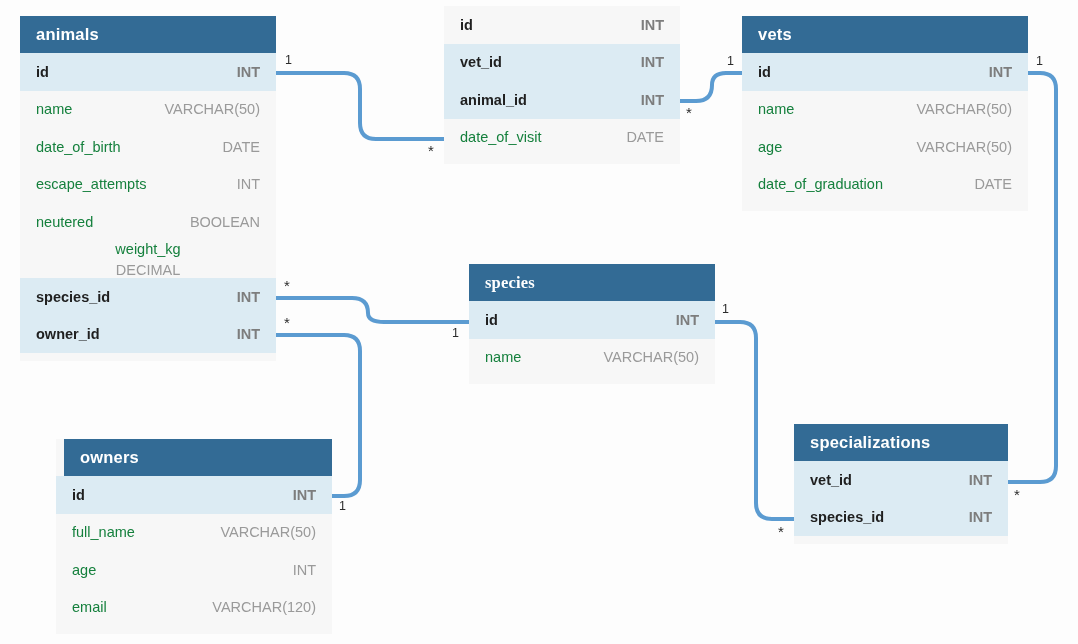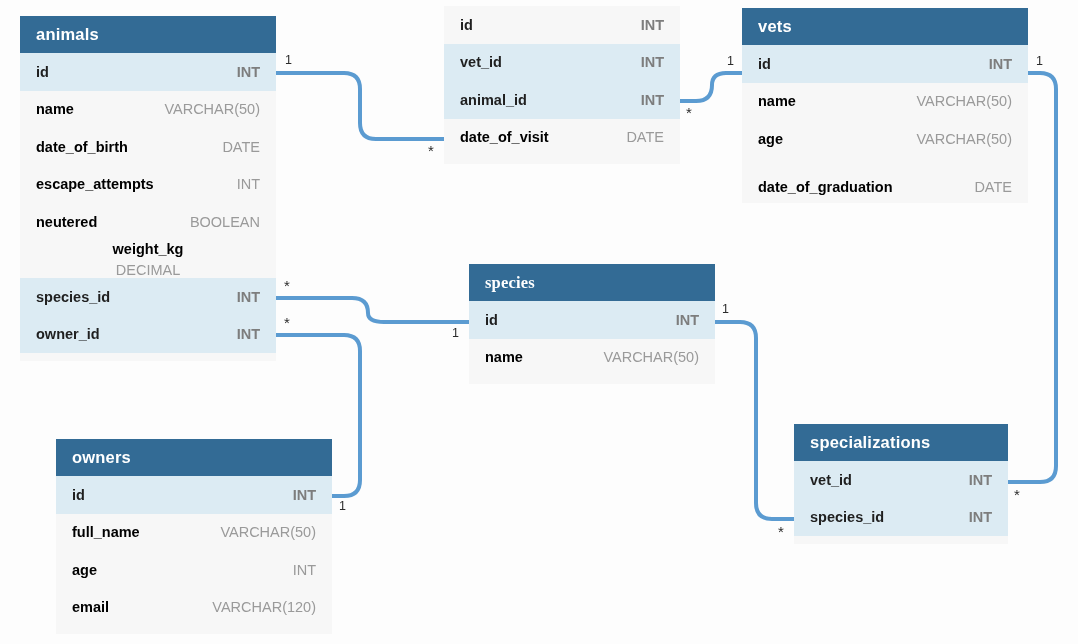--- a/index.html
+++ b/index.html
@@ -46,23 +46,22 @@
     align-items: center;
     justify-content: space-between;
     padding: 0 16px;
     font-size: 14.5px;
     background: #f7f7f7;
   }
   .attr-row.key {
     background: #dcebf3;
   }
   .attr-name {
-    color: #000000;
+    color: #15803d;
     white-space: nowrap;
-    font-weight: bold;
   }
   .attr-row.key .attr-name {
     color: #1f1f1f;
     font-weight: bold;
   }
   .attr-type {
     color: #9a9a9a;
     white-space: nowrap;
   }
   .attr-row.key .attr-type {
@@ -148,54 +147,54 @@
         <div class="attr-row key" style="height: 37.5px;">
           <span class="attr-name">animal_id</span>
           <span class="attr-type">INT</span>
         </div>
         <div class="attr-row" style="height: 37.5px;">
           <span class="attr-name">date_of_visit</span>
           <span class="attr-type">DATE</span>
         </div>
         <div class="entity-foot"></div>
       </div>
-      <div class="entity" style="left: 742px; top: 8px; width: 286px;">
+      <div class="entity" style="left: 742px; top: 16px; width: 286px;">
         <div class="entity-header" style="height: 37px;">vets</div>
         <div class="attr-row key" style="height: 37.5px;">
           <span class="attr-name">id</span>
           <span class="attr-type">INT</span>
         </div>
         <div class="attr-row" style="height: 37.5px;">
           <span class="attr-name">name</span>
           <span class="attr-type">VARCHAR(50)</span>
         </div>
         <div class="attr-row" style="height: 37.5px;">
           <span class="attr-name">age</span>
           <span class="attr-type">VARCHAR(50)</span>
         </div>
-        <div class="attr-row" style="height: 37.5px; align-items: flex-end;">
+        <div class="attr-row" style="height: 37.5px;">
           <span class="attr-name">date_of_graduation</span>
           <span class="attr-type">DATE</span>
         </div>
         <div class="entity-foot"></div>
       </div>
       <div class="entity" style="left: 469px; top: 264px; width: 246px;">
         <div class="entity-header" style="height: 37px; font-family: Liberation Serif, serif;">species</div>
         <div class="attr-row key" style="height: 37.5px;">
           <span class="attr-name">id</span>
           <span class="attr-type">INT</span>
         </div>
         <div class="attr-row" style="height: 37.5px;">
           <span class="attr-name">name</span>
           <span class="attr-type">VARCHAR(50)</span>
         </div>
         <div class="entity-foot"></div>
       </div>
       <div class="entity" style="left: 56px; top: 439px; width: 276px;">
-        <div class="entity-header" style="height: 37px;">owners</div>
+        <div class="entity-header" style="height: 37px; margin-left: 8px;">owners</div>
         <div class="attr-row key" style="height: 37.5px;">
           <span class="attr-name">id</span>
           <span class="attr-type">INT</span>
         </div>
         <div class="attr-row" style="height: 37.5px;">
           <span class="attr-name">full_name</span>
           <span class="attr-type">VARCHAR(50)</span>
         </div>
         <div class="attr-row" style="height: 37.5px;">
           <span class="attr-name">age</span>

